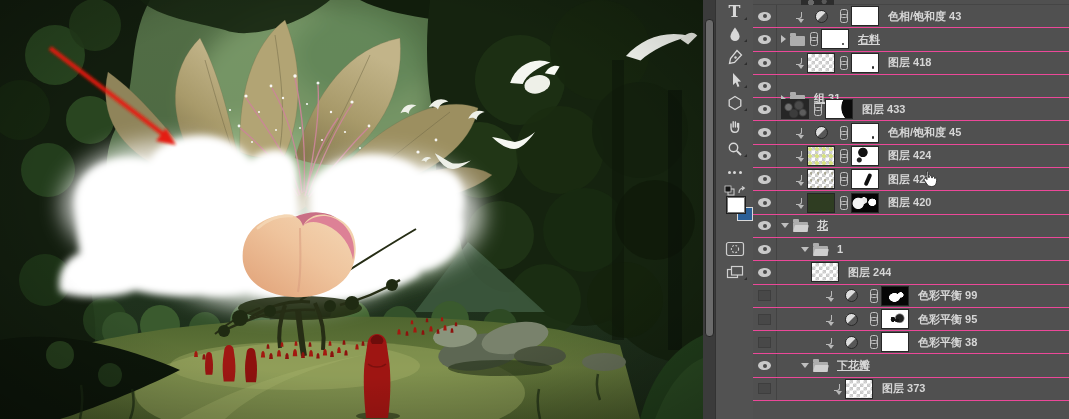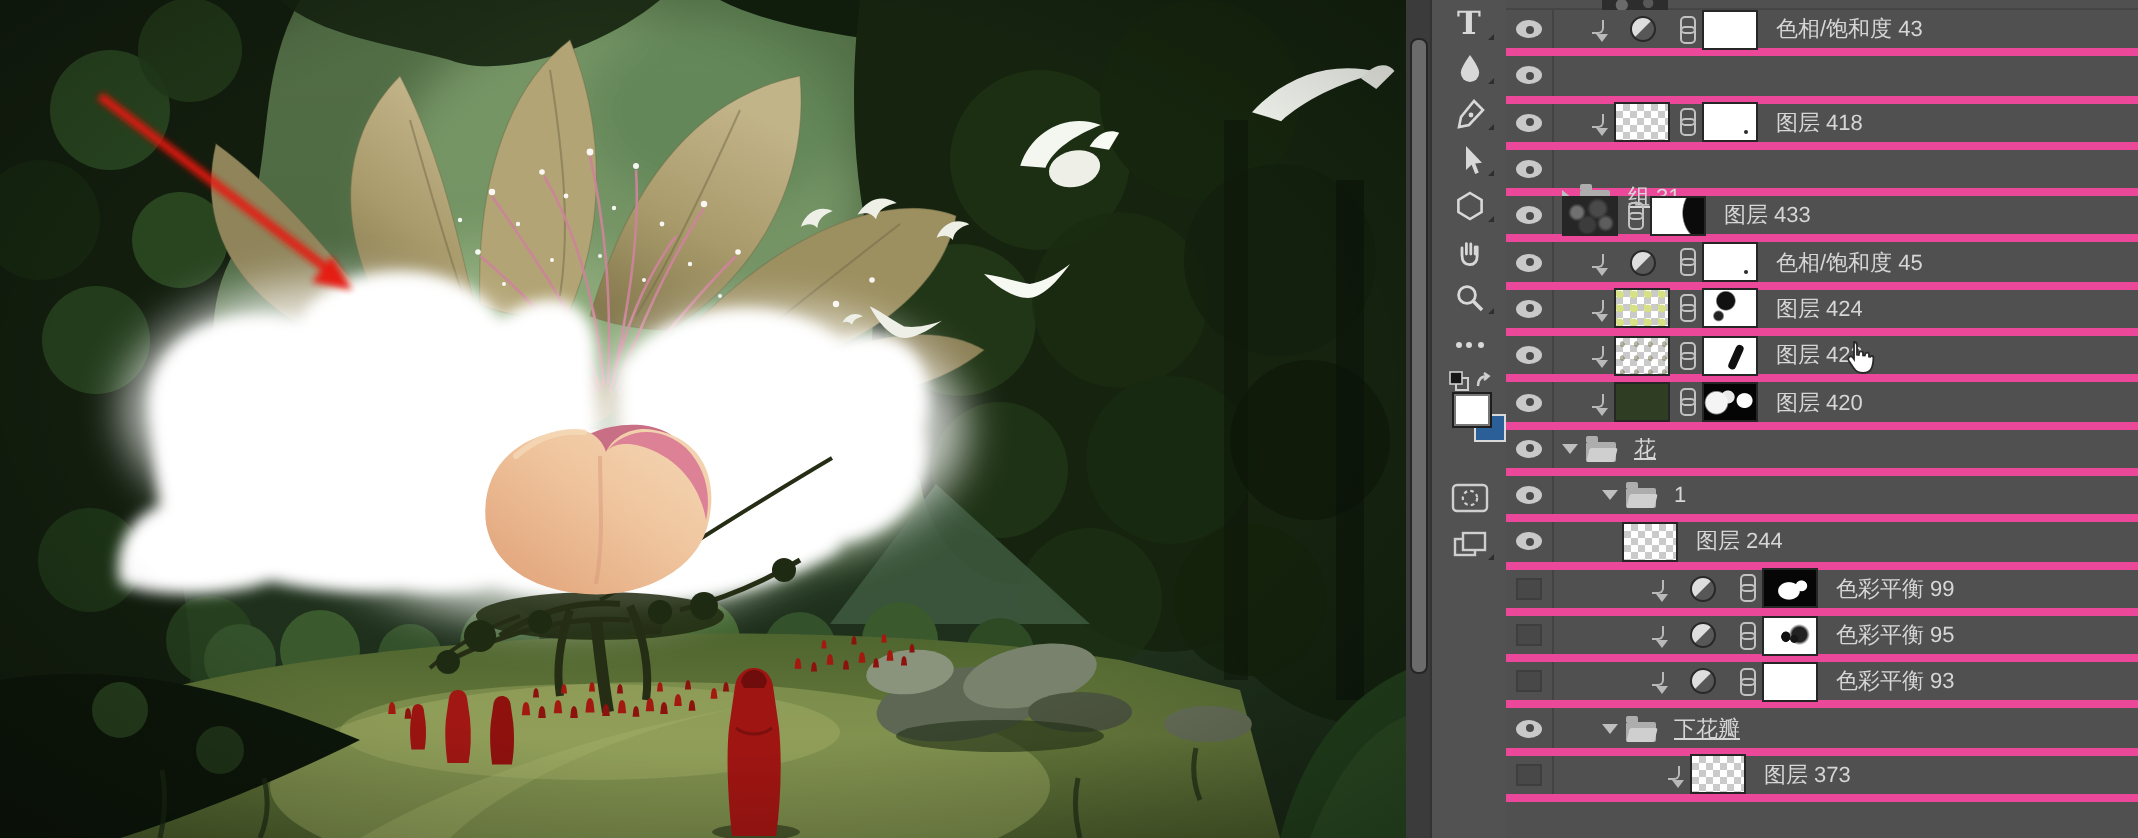--- a/index.html
+++ b/index.html
@@ -19,21 +19,21 @@
   .ttext{font-family:"DejaVu Serif",serif;font-size:16px;font-weight:bold;line-height:1;}
   .dots{display:flex;gap:2.5px;}
   .dots i{width:3px;height:3px;border-radius:50%;background:#d8d8d8;}
   .swatch-fg{position:absolute;left:726px;top:196px;width:20px;height:18px;background:#fff;border:1px solid #1e1e1e;box-shadow:0 0 0 1px #777 inset;z-index:3;}
   .swatch-bg{position:absolute;left:737px;top:207px;width:16px;height:14px;background:#2b5f97;border:1px solid #d9d9d9;z-index:2;}
   
   .panel{position:absolute;left:753px;top:0;width:316px;height:419px;background:#505050;overflow:hidden;}
   .sliver{position:relative;height:5px;border-bottom:1px solid #454545;}
   .sliver .frag{position:absolute;left:48px;top:0;width:33px;height:5px;background:#2d2d2d;
       background-image:radial-gradient(circle at 30% 50%,#6a6a6a 12%,transparent 14%),radial-gradient(circle at 70% 30%,#585858 10%,transparent 12%);}
-  .lrow{position:relative;display:flex;align-items:stretch;height:23.3px;border-bottom:4px solid #ec4899;}
+  .lrow{position:relative;display:flex;align-items:stretch;height:23.3px;border-bottom:1px solid #ec4899;font-weight:bold;}
   .eyecell{flex:none;width:24px;border-right:1px solid #434343;display:flex;align-items:center;justify-content:center;}
   .eye{position:relative;width:13px;height:9px;border-radius:50%;background:#c9c9c9;}
   .eye::after{content:"";position:absolute;left:4.5px;top:2.5px;width:4px;height:4px;border-radius:50%;background:#4a4a4a;}
   .novis{width:13px;height:11px;background:#484848;border:1px solid #3e3e3e;}
   .rcontent{display:flex;align-items:center;gap:4px;min-width:0;}
   .clip{position:relative;width:9px;height:11px;flex:none;}
   .clip::before{content:"";position:absolute;right:1px;top:1px;width:5px;height:6px;border-left:1.5px solid #b9b9b9;border-bottom:1.5px solid #b9b9b9;border-radius:0 0 0 3px;transform:scaleX(-1);}
   .clip::after{content:"";position:absolute;left:4px;bottom:-1px;border-left:3px solid transparent;border-right:3px solid transparent;border-top:4px solid #b9b9b9;}
   .tri-r{width:0;height:0;border-left:5px solid #bfbfbf;border-top:4px solid transparent;border-bottom:4px solid transparent;flex:none;}
   .tri-d{width:0;height:0;border-top:5px solid #bfbfbf;border-left:4px solid transparent;border-right:4px solid transparent;flex:none;}
@@ -475,20 +475,27 @@
             </div>
             <div class="chain"></div>
             <div class="mask "></div>
             <span class="lname">色相/饱和度 43</span>
           </div>
         </div>
         <div class="lrow">
           <div class="eyecell">
             <div class="eye"></div>
           </div>
+          <div class="rcontent" style="padding-left: 4px;">
+            <div class="tri-r"></div>
+            <div class="folder"></div>
+            <div class="chain"></div>
+            <div class="mask m-speck"></div>
+            <span class="lname u">右料</span>
+          </div>
         </div>
         <div class="lrow">
           <div class="eyecell">
             <div class="eye"></div>
           </div>
           <div class="rcontent" style="padding-left: 17px;">
             <div class="clip"></div>
             <div class="thumb t-checker"></div>
             <div class="chain"></div>
             <div class="mask m-speck"></div>
@@ -627,21 +634,21 @@
           <div class="eyecell">
             <div class="novis"></div>
           </div>
           <div class="rcontent" style="padding-left: 47px;">
             <div class="clip"></div>
             <div class="tslot">
               <div class="adj"></div>
             </div>
             <div class="chain"></div>
             <div class="mask "></div>
-            <span class="lname">色彩平衡 93</span>
+            <span class="lname">色彩平衡 38</span>
           </div>
         </div>
         <div class="lrow">
           <div class="eyecell">
             <div class="eye"></div>
           </div>
           <div class="rcontent" style="padding-left: 24px; justify-content: center;">
             <div class="tri-d"></div>
             <div class="folder open"></div>
             <span class="lname u">下花瓣</span>

